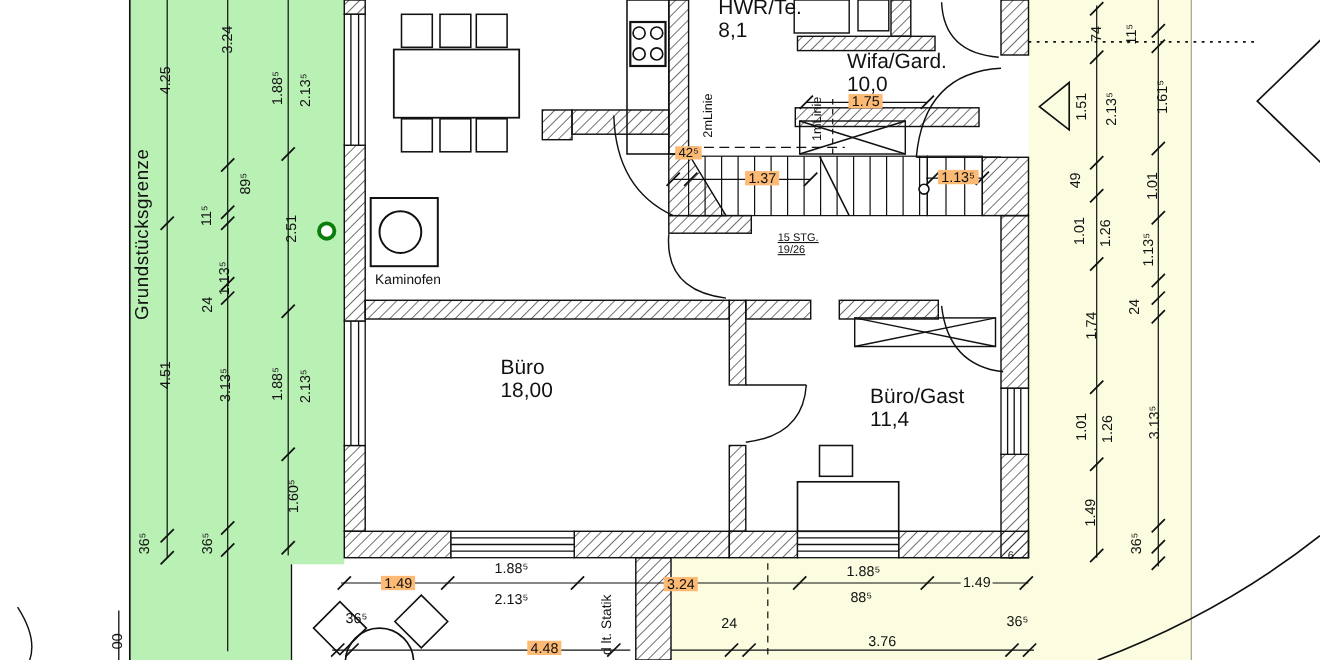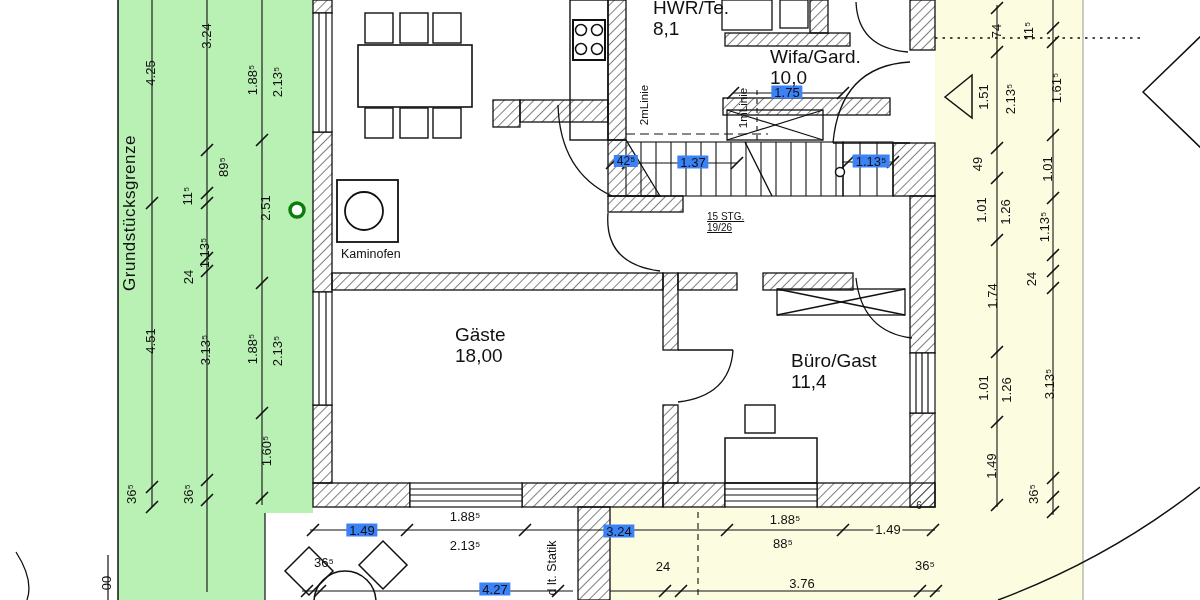--- a/index.html
+++ b/index.html
@@ -2,21 +2,21 @@
 <html><head>
 <meta charset="utf-8">
 <style>
   html,body{margin:0;padding:0;background:#fff;}
   #stage{position:relative;width:1200px;height:600px;overflow:hidden;background:#fff;
          font-family:"Liberation Sans", sans-serif;color:#111;}
   svg{position:absolute;left:0;top:0;}
   .l{position:absolute;font-size:13px;color:#111;white-space:nowrap;line-height:1;
      transform:translate(-50%,-50%);}
   .r{transform:translate(-50%,-50%) rotate(-90deg);}
-  .bgw{background:#3b82f6;padding:0 3px;text-align:right;}
+  .bgw{background:#fdba74;padding:0 3px;text-align:right;}
   .bgy{background:#fcfce0;padding:0 2px;}
   .room{position:absolute;font-size:19px;line-height:1.1;color:#111;}
   .room span{display:block;}
   .sm{font-size:10px;text-decoration:underline;}
 </style>
 </head>
 <body>
 
 <div id="stage">
 
@@ -243,35 +243,35 @@
 
   <div class="l bgw" style="left:362px;top:530px">1.49</div>
   <div class="l" style="left:465px;top:516px">1.88⁵</div>
   <div class="l" style="left:465px;top:545px">2.13⁵</div>
   <div class="l bgw" style="left:619px;top:531px">3.24</div>
   <div class="l" style="left:785px;top:519px">1.88⁵</div>
   <div class="l" style="left:783px;top:543px">88⁵</div>
   <div class="l bgy" style="left:888px;top:529px">1.49</div>
 
   <div class="l" style="left:324px;top:562px">36⁵</div>
-  <div class="l bgw" style="left:495px;top:589px">4.27</div>
+  <div class="l bgw" style="left:495px;top:589px">4.48</div>
   <div class="l" style="left:663px;top:566px">24</div>
   <div class="l" style="left:802px;top:583px">3.76</div>
   <div class="l" style="left:925px;top:565px">36⁵</div>
 
-  <div class="l bgw" style="left:626px;top:161px;font-size:12px">42⁵</div>
+  <div class="l bgw" style="left:626px;top:139px;font-size:12px">42⁵</div>
   <div class="l bgw" style="left:693px;top:162px">1.37</div>
   <div class="l bgw" style="left:871px;top:161px">1.13⁵</div>
   <div class="l bgw" style="left:787px;top:92px">1.75</div>
 
   <div class="l r" style="left:645px;top:105px;font-size:11.5px">2mLinie</div>
   <div class="l r" style="left:744px;top:108px;font-size:11.5px">1mLinie</div>
 
   <div class="room" style="left:455px;top:325px">
-    <span>Gäste</span>
+    <span>Büro</span>
     <span>18,00</span>
   </div>
   <div class="room" style="left:653px;top:-2px">
     <span>HWR/Te.</span>
     <span>8,1</span>
   </div>
   <div class="room" style="left:770px;top:47px">
     <span>Wifa/Gard.</span>
     <span>10,0</span>
   </div>

